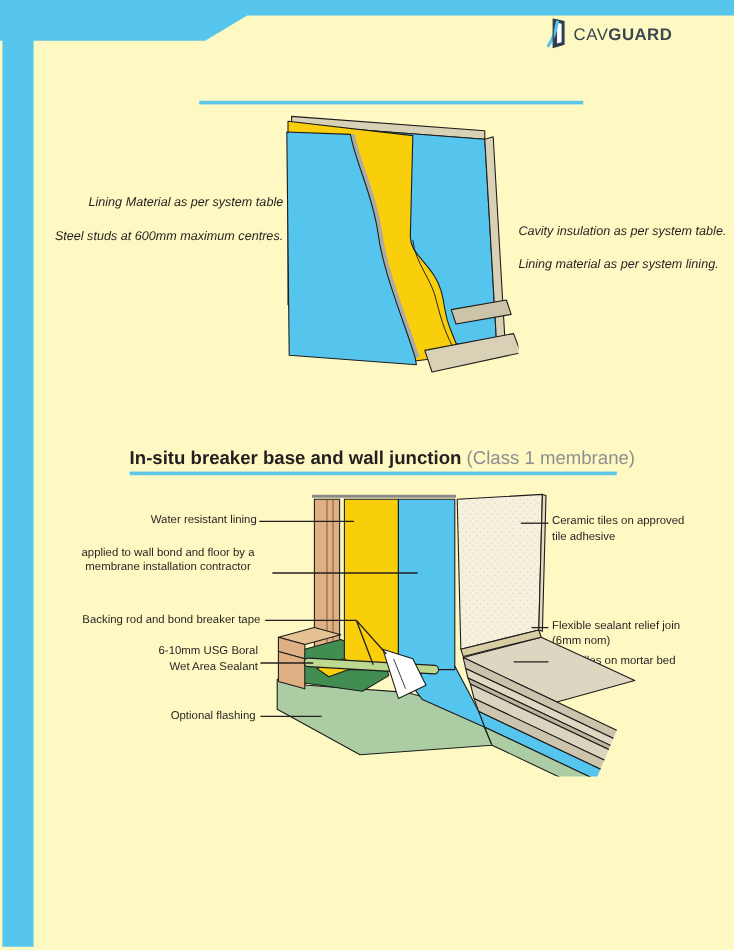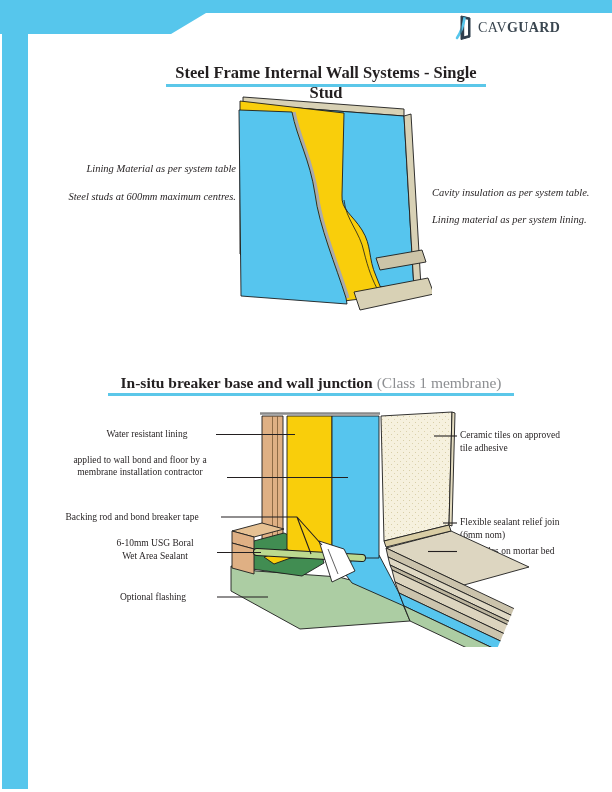--- a/index.html
+++ b/index.html
@@ -1,17 +1,17 @@
 <!DOCTYPE html>
 <html><head>
 <meta charset="utf-8">
 <style>
   html,body{margin:0;padding:0;background:#e8e8e8;}
-  .page{position:relative;width:612px;height:792px;background:#ffffff;overflow:hidden;
-        font-family:Liberation Serif, serif;color:#231F20;}
+  .page{position:relative;width:612px;height:792px;background:#fef9c3;overflow:hidden;
+        font-family:Liberation Sans, sans-serif;color:#231F20;}
   .abs{position:absolute;}
   
   .bar-left{left:2px;top:0;width:26px;height:789px;background:#56C6EC;}
   .banner{left:0;top:0;}
   
   .logo{left:454px;top:14px;display:flex;align-items:center;gap:4px;}
   .logo-text{font-size:14px;letter-spacing:.4px;color:#3A4650;}
   .logo-text .light{font-weight:400;}
   .logo-text .bold{font-weight:700;}
   
@@ -19,21 +19,21 @@
   .rule1{left:166px;top:84px;width:320px;height:2.5px;background:#5BC7E9;}
   .title2{left:108px;top:374px;width:406px;text-align:center;font-size:15.5px;font-weight:600;white-space:nowrap;}
   .title2 .note{color:#8D8F92;font-weight:400;}
   .rule2{left:108px;top:393px;width:406px;height:2.5px;background:#5BC7E9;}
   
   .lbl-i{font-style:italic;font-size:10.5px;line-height:12px;}
   .s1l{left:26px;width:210px;text-align:right;}
   .s1r{left:432px;width:178px;text-align:left;margin-top:25px;}
   
   .lbl{font-size:9.5px;line-height:12.5px;}
-  .ra{text-align:center;}
+  .ra{text-align:right;}
   .ca{text-align:center;line-height:11.5px;}
 </style>
 </head>
 <body>
 
 <div class="page">
 
   <div class="abs bar-left"></div>
   <svg class="abs banner" width="612" height="36">
     <path d="M0,0 H612 V13 H206 L171,34 H0 Z" fill="#56C6EC"></path>
@@ -42,21 +42,20 @@
   <div class="abs logo">
     <svg width="20" height="27" viewBox="0 0 20 27">
       <path d="M7,2 L16,4 L16,23 L7,25.5 Z" fill="#2F3E4D"></path>
       <path d="M10.2,5 L14,5.8 L14,21.2 L10.2,22.2 Z" fill="#FFFFFF"></path>
       <path d="M3,24 C7,18 9.6,11 10.6,3.5" stroke="#56C6EC" stroke-width="2.6" fill="none" stroke-linecap="round"></path>
       <path d="M7,2 L16,4 L16,23 L7,25.5 Z" fill="none" stroke="#2F3E4D" stroke-width="1"></path>
     </svg>
     <div class="logo-text"><span class="light">CAV</span><span class="bold">GUARD</span></div>
   </div>
 
-  <div class="abs title1">Steel Frame Internal Wall Systems - Single Stud</div>
   <div class="abs rule1"></div>
 
   <div class="abs lbl-i s1l" style="top:163px;">Lining Material as per system table</div>
   <div class="abs lbl-i s1l" style="top:191px;">Steel studs at 600mm maximum centres.</div>
   <div class="abs lbl-i s1r" style="top:162px;">Cavity insulation as per system table.</div>
   <div class="abs lbl-i s1r" style="top:189px;">Lining material as per system lining.</div>
 
   <svg class="abs" style="left:232px;top:92px;" width="200" height="240" viewBox="232 92 200 240">
     <g stroke="#1c1c1c" stroke-width="0.9" stroke-linejoin="round">
 

